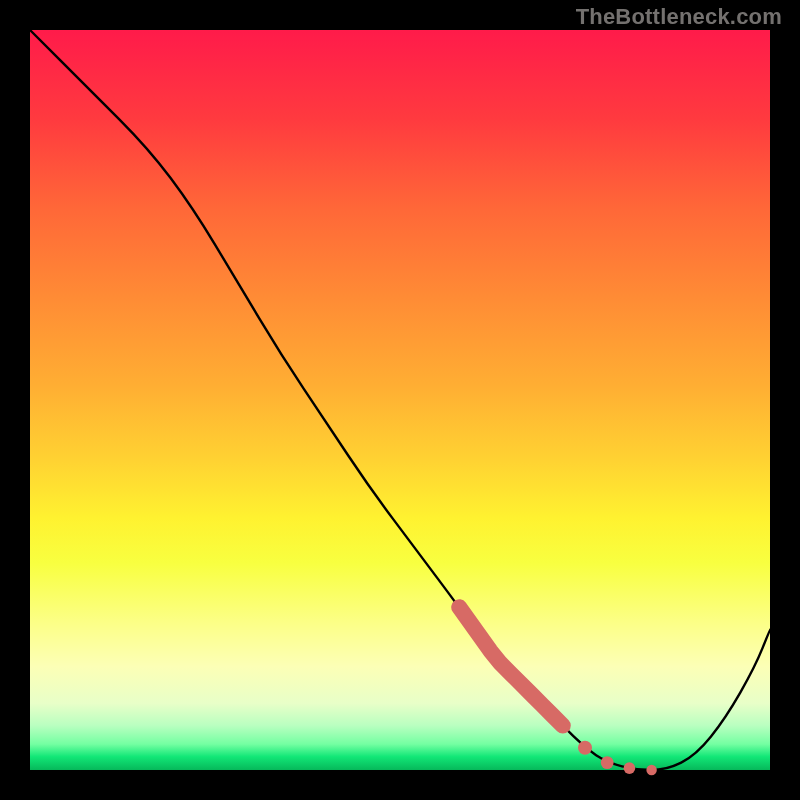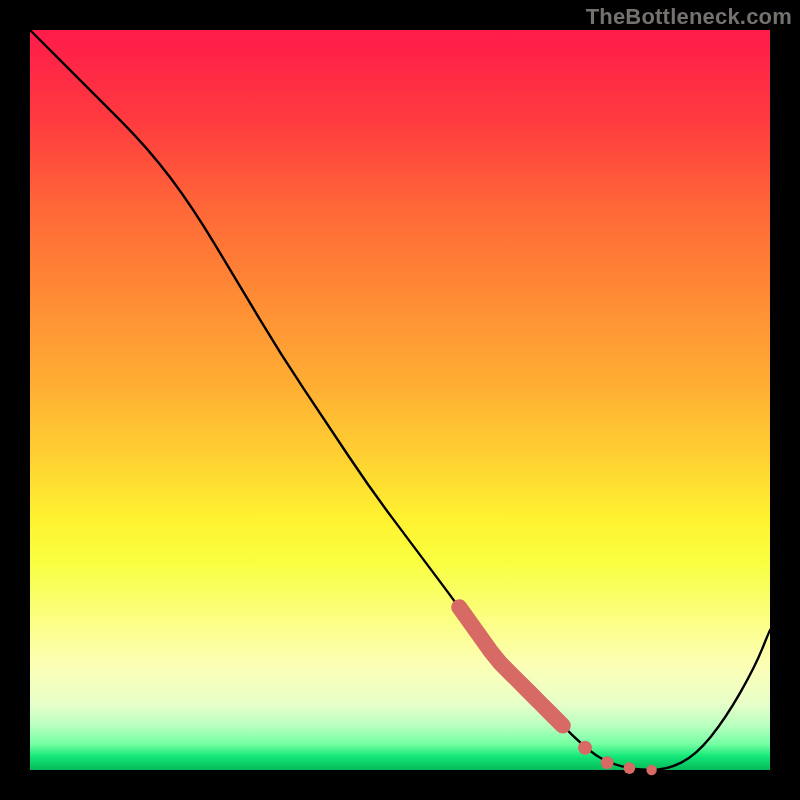--- a/index.html
+++ b/index.html
@@ -13,21 +13,21 @@
   }
   .outer {
     position: relative;
     width: 800px;
     height: 800px;
     background: #000000;
   }
   .watermark {
     position: absolute;
     top: 4px;
-    right: 8px;
+    right: 18px;
     color: #74716f;
     font-size: 22px;
     font-weight: 600;
     letter-spacing: 0.2px;
     user-select: none;
   }
   .plot {
     position: absolute;
     left: 30px;
     top: 30px;

